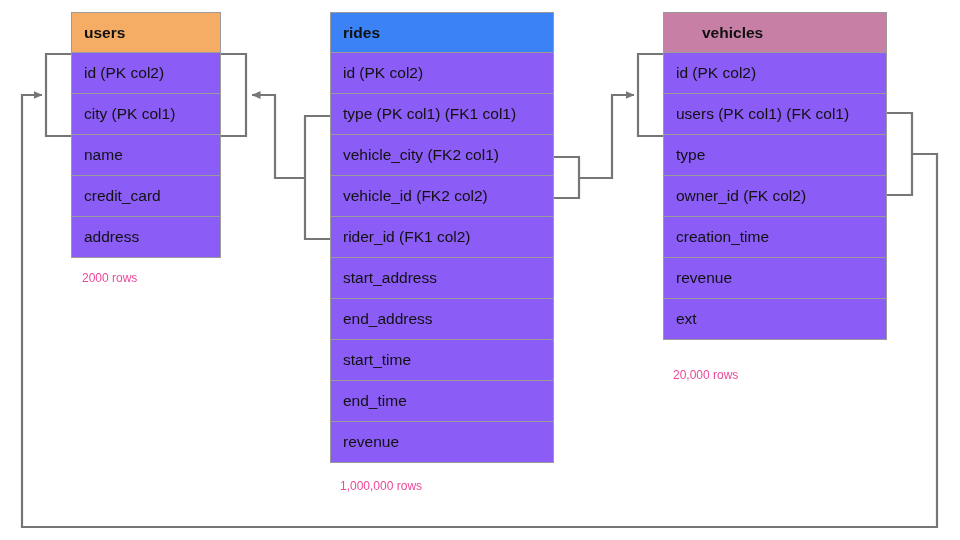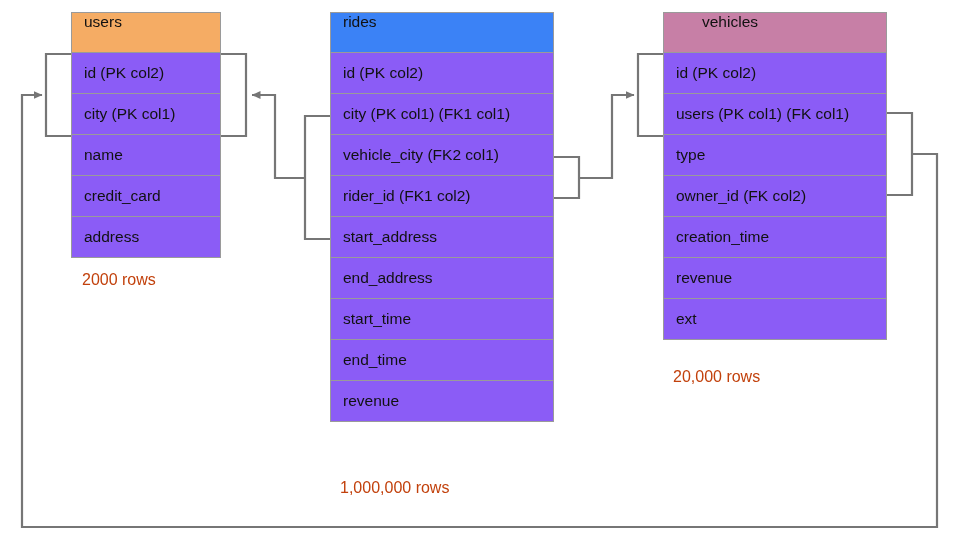--- a/index.html
+++ b/index.html
@@ -11,41 +11,42 @@
   }
   #canvas{position:relative;width:960px;height:540px;}
 
   svg#wires{position:absolute;left:0;top:0;width:960px;height:540px;}
 
   .table{position:absolute;box-sizing:border-box;}
   .tbl-header{
     box-sizing:border-box;
     height:41px;
     border:1px solid #9a9a9a;
-    display:flex;align-items:flex-start;
+    display:flex;align-items:center;
     padding-left:12px;
     font-size:15.5px;
     color:#111111;
+    font-weight:bold;
   }
   .tbl-row{
     box-sizing:border-box;
     height:41px;
     border:1px solid #9a9a9a;
     border-top:none;
     background:#8b5cf6;
     display:flex;align-items:center;
     padding-left:12px;
     font-size:15.5px;
     color:#111111;
     white-space:nowrap;
   }
   .rowcount{
     position:absolute;
-    font-size:16px;
-    color:#c2410c;
+    font-size:12px;
+    color:#ec4899;
     white-space:nowrap;
   }
 </style>
 </head>
 <body>
 
 <div id="canvas">
 
   <svg id="wires" viewBox="0 0 960 540" xmlns="http://www.w3.org/2000/svg">
     <defs>
@@ -98,24 +99,27 @@
   <div class="rowcount" style="left:82px;top:271px;">2000 rows</div>
 
   <div class="table" style="left:330px;top:12px;width:224px;">
     <div class="tbl-header" style="background:#3b82f6;">
       <span>rides</span>
     </div>
     <div class="tbl-row">
         <span>id (PK col2)</span>
       </div>
     <div class="tbl-row">
-        <span>city (PK col1) (FK1 col1)</span>
+        <span>type (PK col1) (FK1 col1)</span>
       </div>
     <div class="tbl-row">
         <span>vehicle_city (FK2 col1)</span>
+      </div>
+    <div class="tbl-row">
+        <span>vehicle_id (FK2 col2)</span>
       </div>
     <div class="tbl-row">
         <span>rider_id (FK1 col2)</span>
       </div>
     <div class="tbl-row">
         <span>start_address</span>
       </div>
     <div class="tbl-row">
         <span>end_address</span>
       </div>

